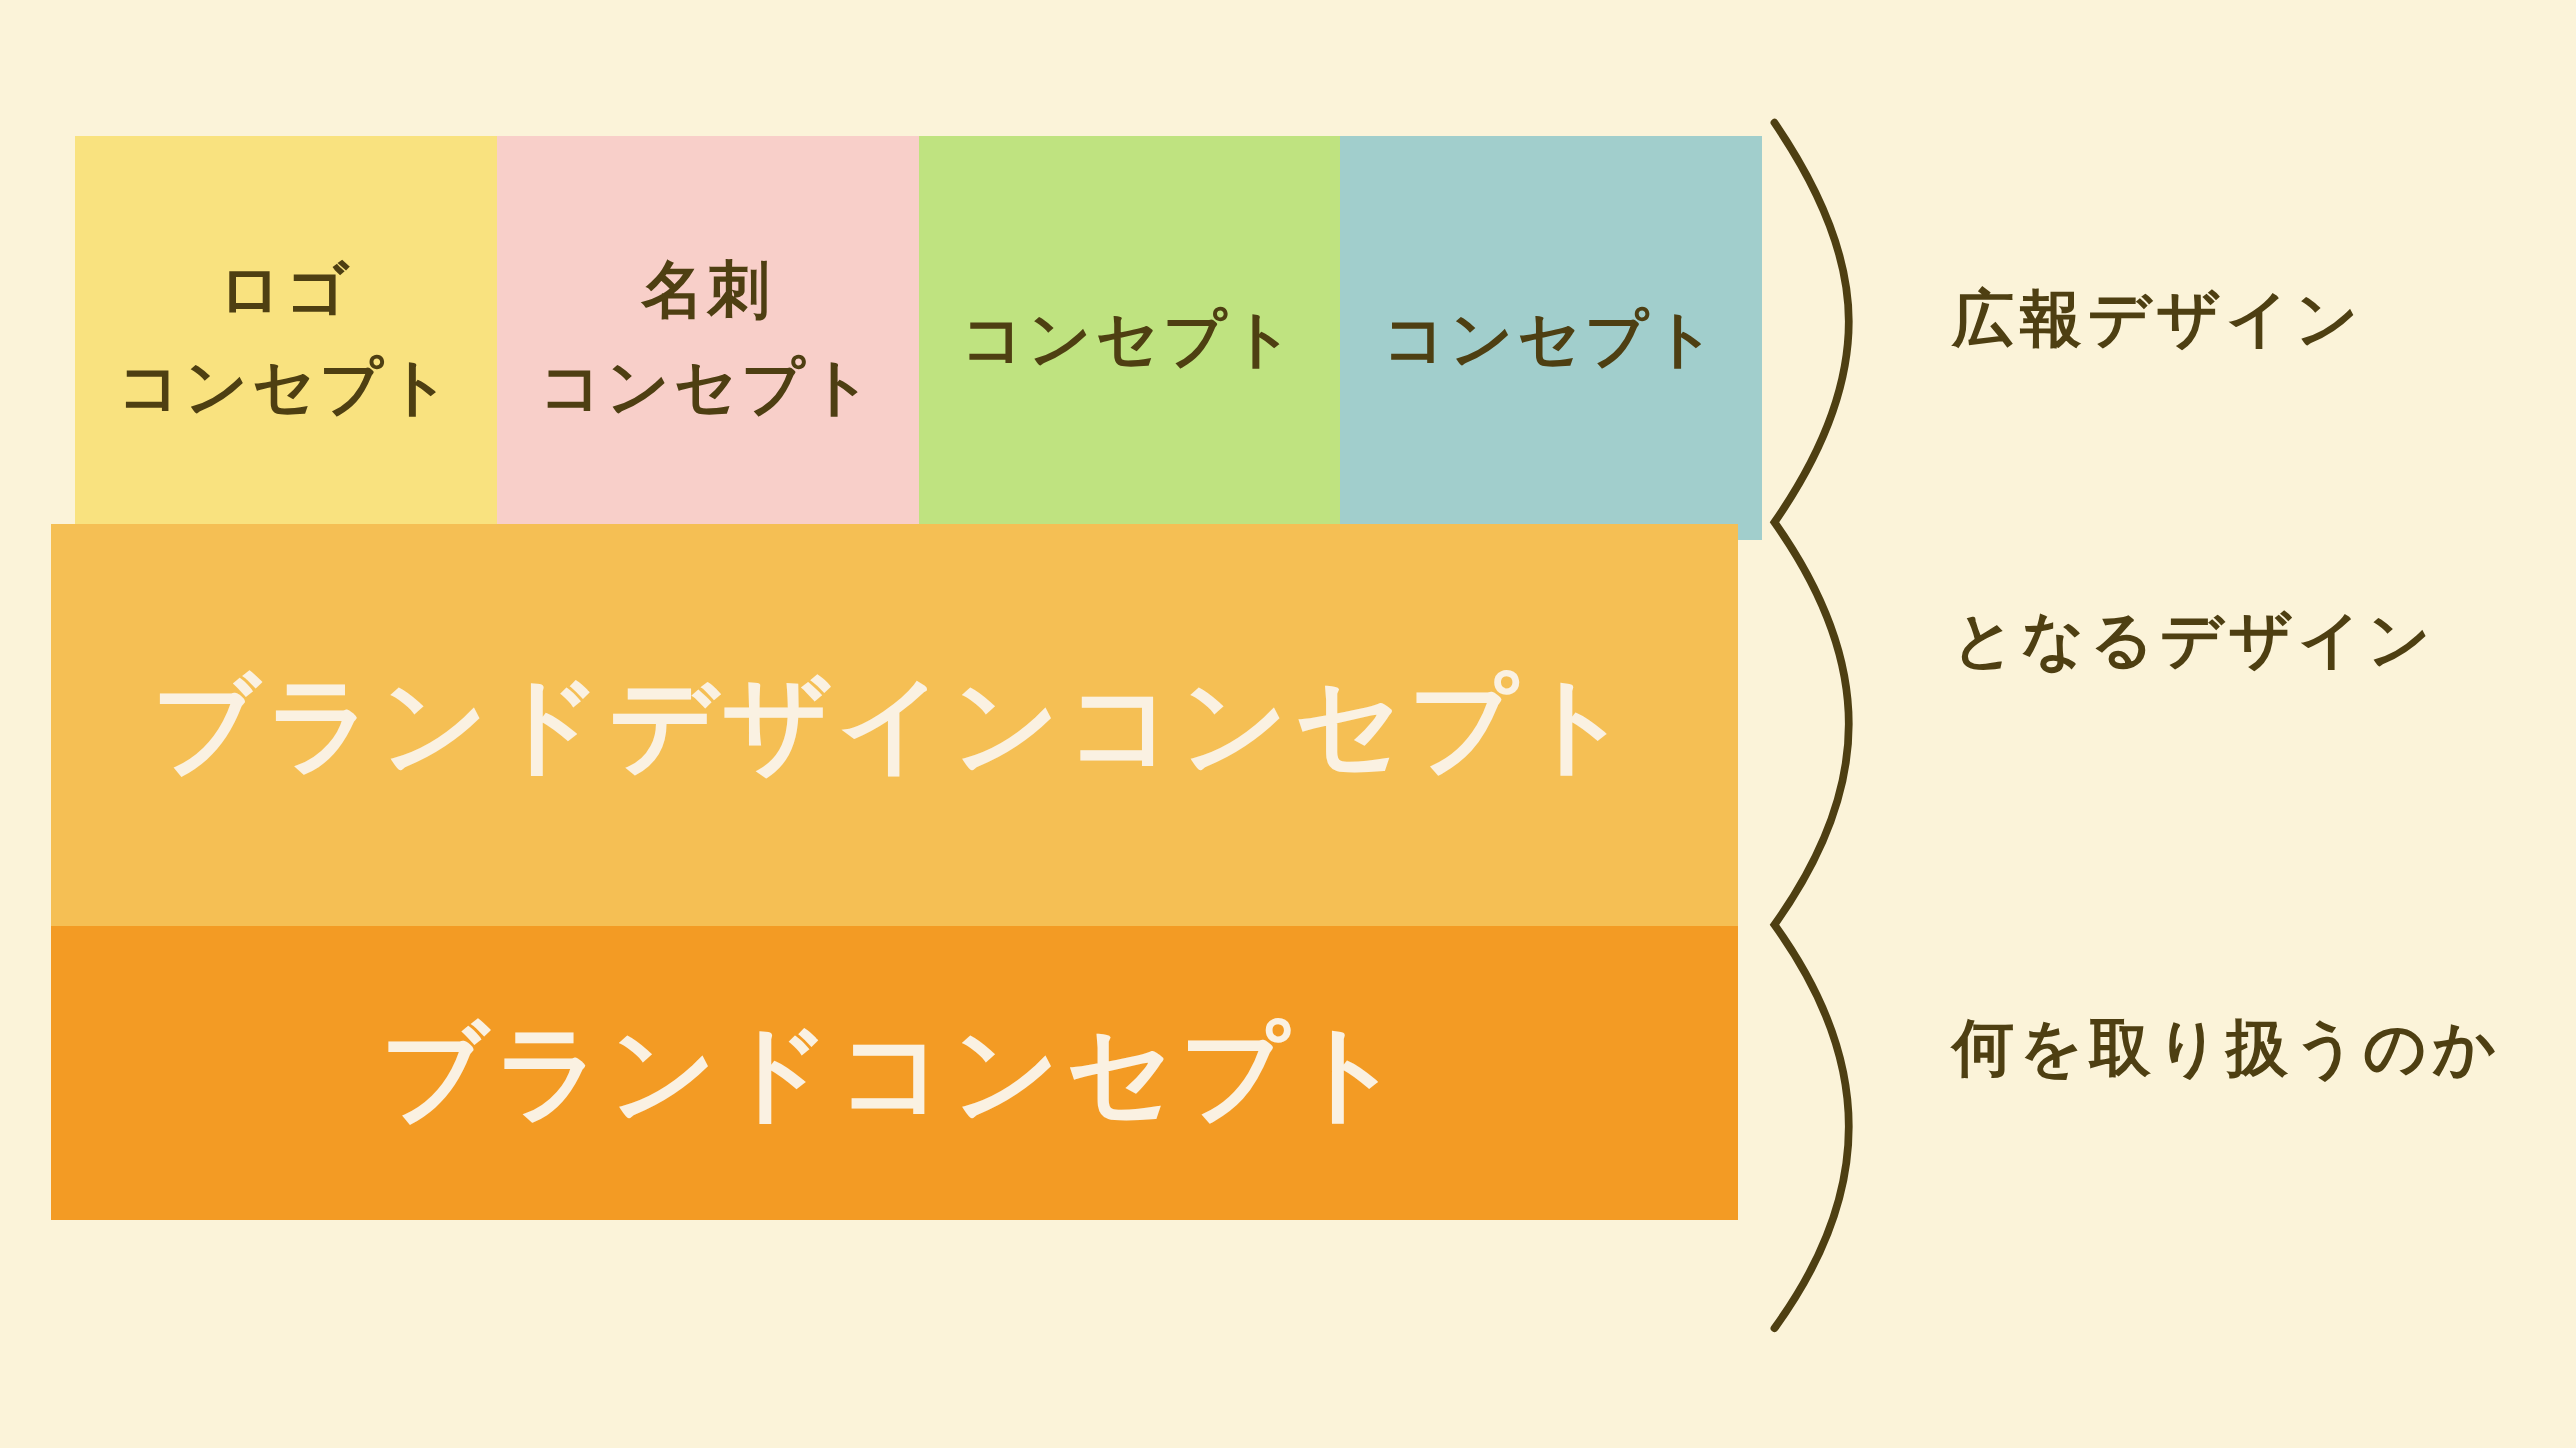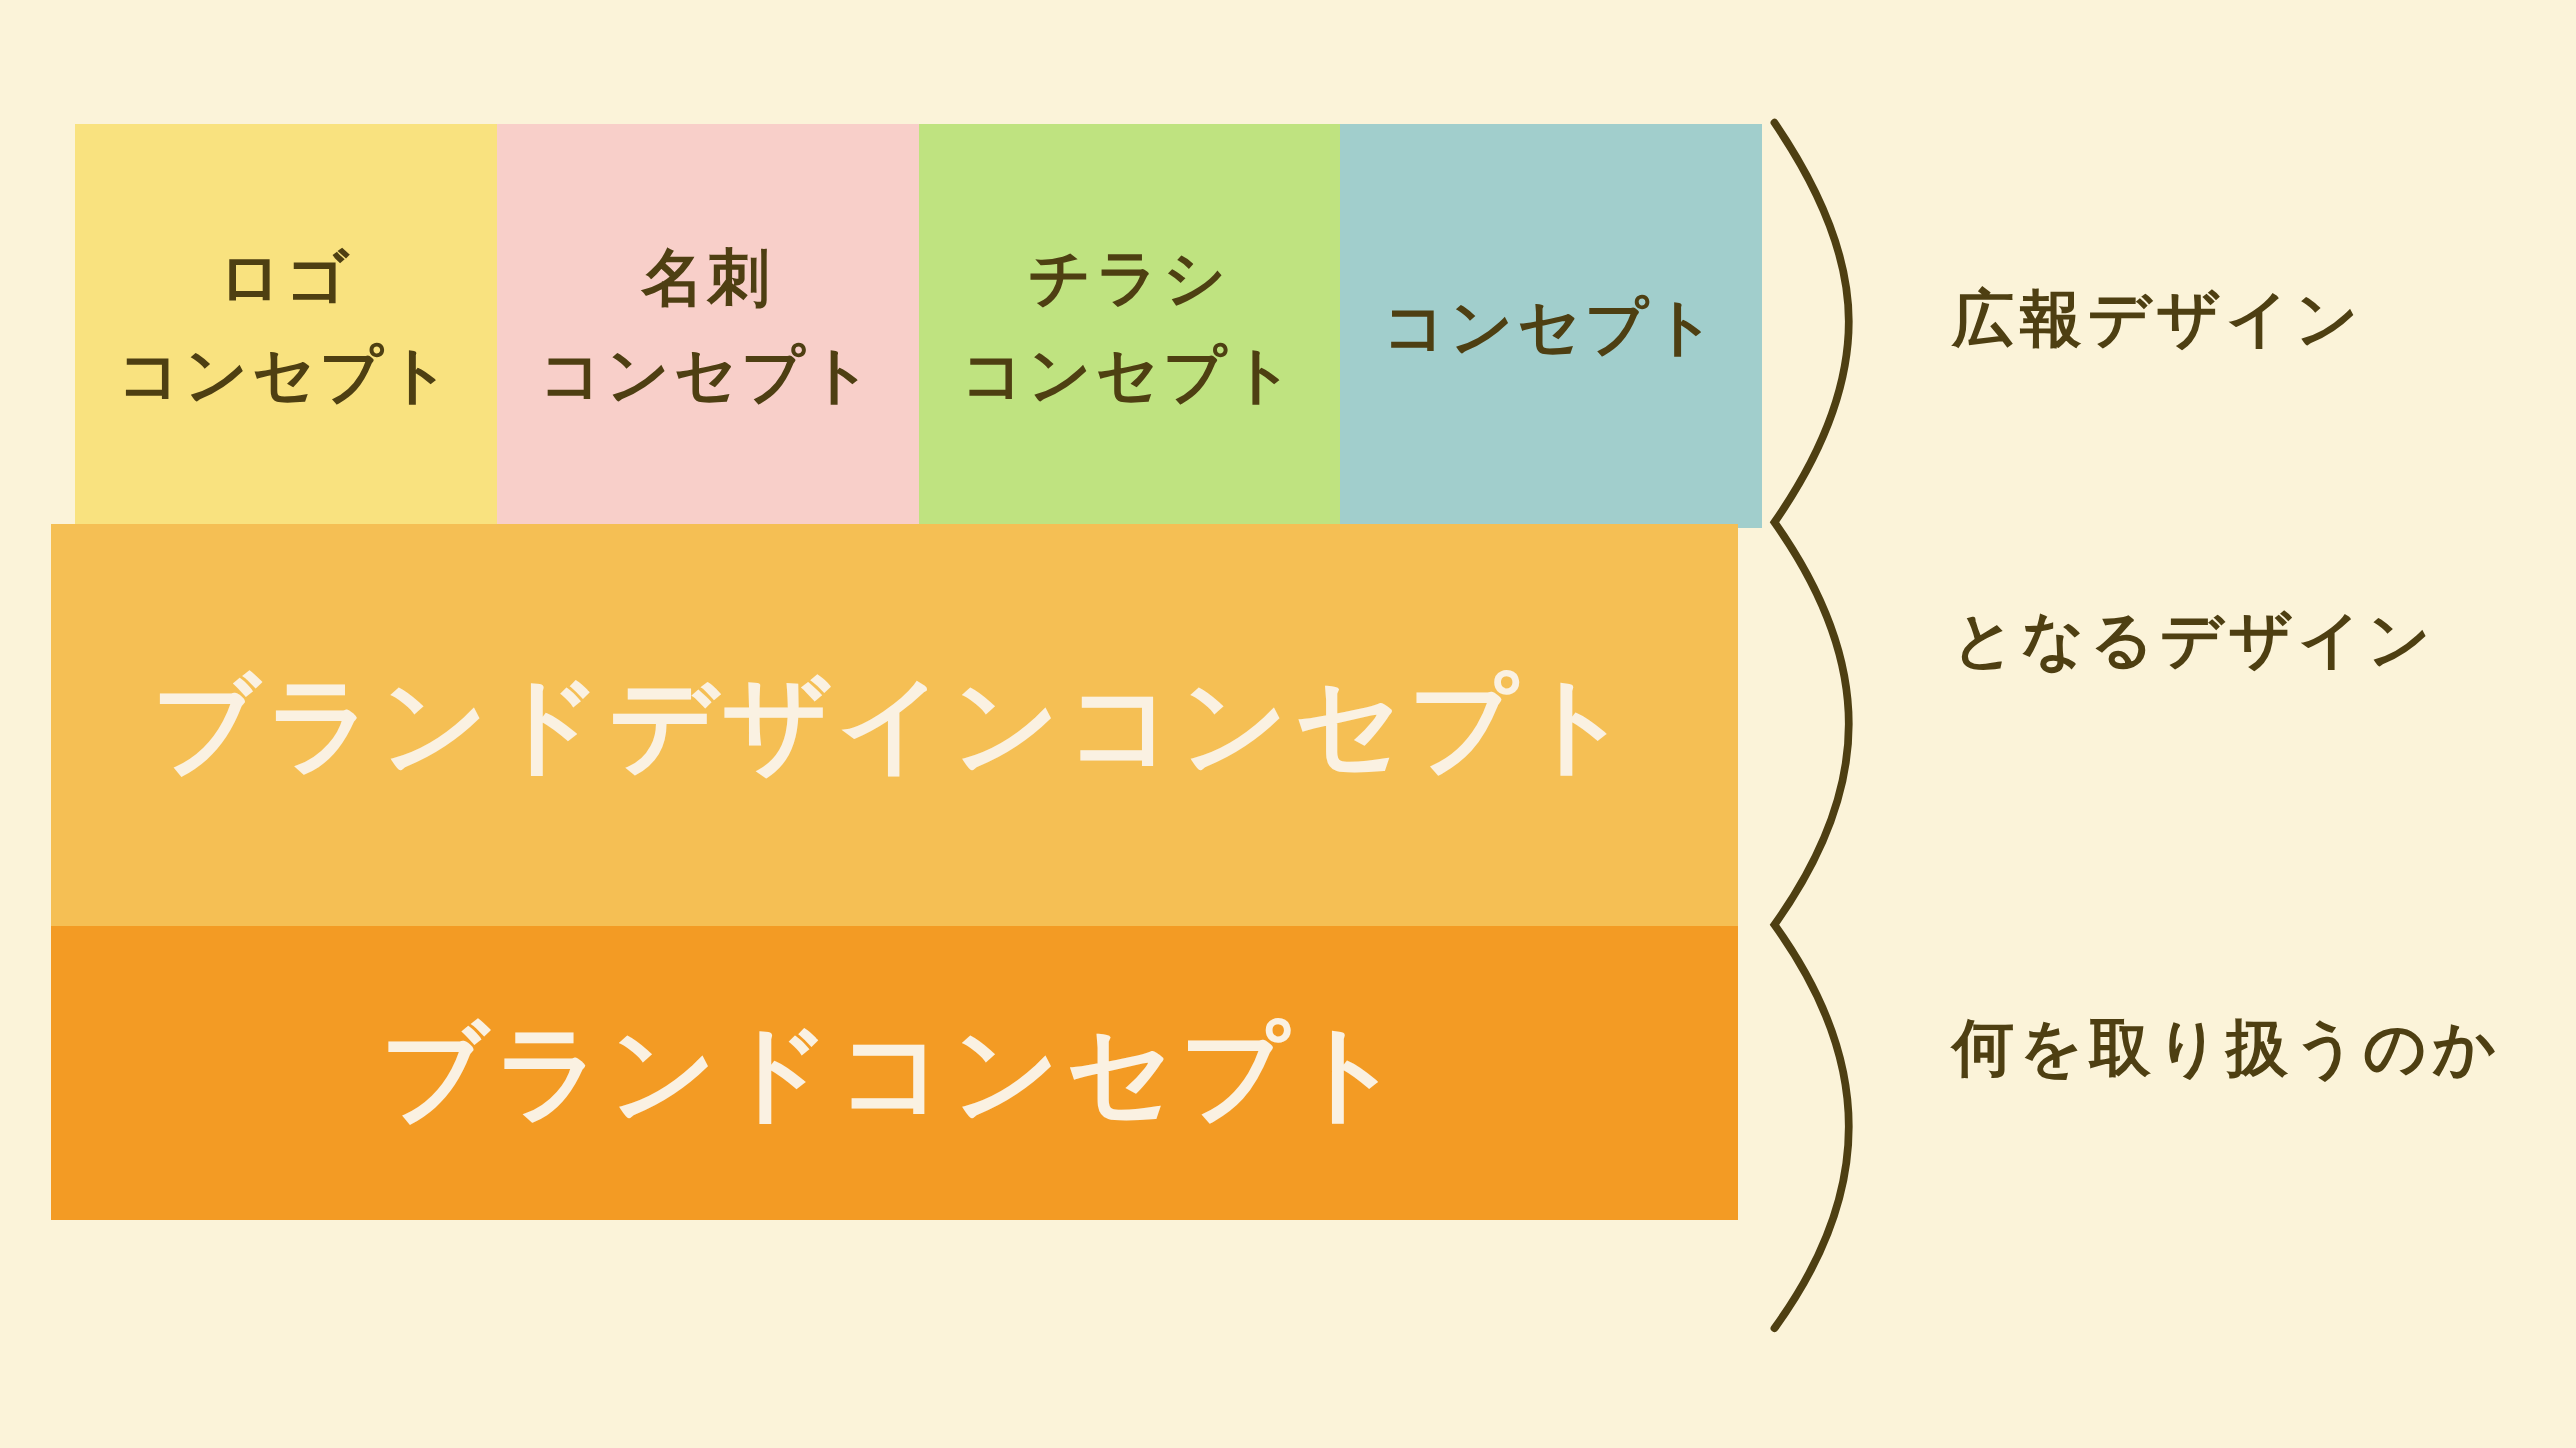--- a/index.html
+++ b/index.html
@@ -8,21 +8,21 @@
     background: #FBF3D9;
     position: relative; overflow: hidden;
     font-family: "DejaVu Sans", "Liberation Sans", sans-serif;
     font-weight: bold;
   }
   .stack {
     position: absolute; left: 51px; top: 120px;
     width: 1687px; height: 1209px;
   }
   .top-row {
-    position: absolute; left: 0; top: 4px; width: 1687px; height: 404px;
+    position: absolute; left: 0; top: 16px; width: 1687px; height: 404px;
     display: flex;
     padding-left: 24px;
   }
   .cell {
     flex: 1 1 0; display: flex; flex-direction: column;
     align-items: center; justify-content: center;
     color: #4E3F12; font-size: 62px; line-height: 97px;
     letter-spacing: 3.9px; text-align: center;
   }
   .band {
@@ -50,21 +50,20 @@
   <div class="top-row">
     <div class="cell" style="background:#F9E27F">
       <span>ロゴ</span>
       <span>コンセプト</span>
     </div>
     <div class="cell" style="background:#F8CFC9">
       <span>名刺</span>
       <span>コンセプト</span>
     </div>
     <div class="cell" style="background:#BFE380">
-      <span>チラシ</span>
       <span>コンセプト</span>
     </div>
     <div class="cell" style="background:#A1CECC">
       <span>コンセプト</span>
     </div>
   </div>
 
   <div class="band band-mid" style="background:#F5BF54">
     <span>ブランドデザインコンセプト</span>
   </div>

